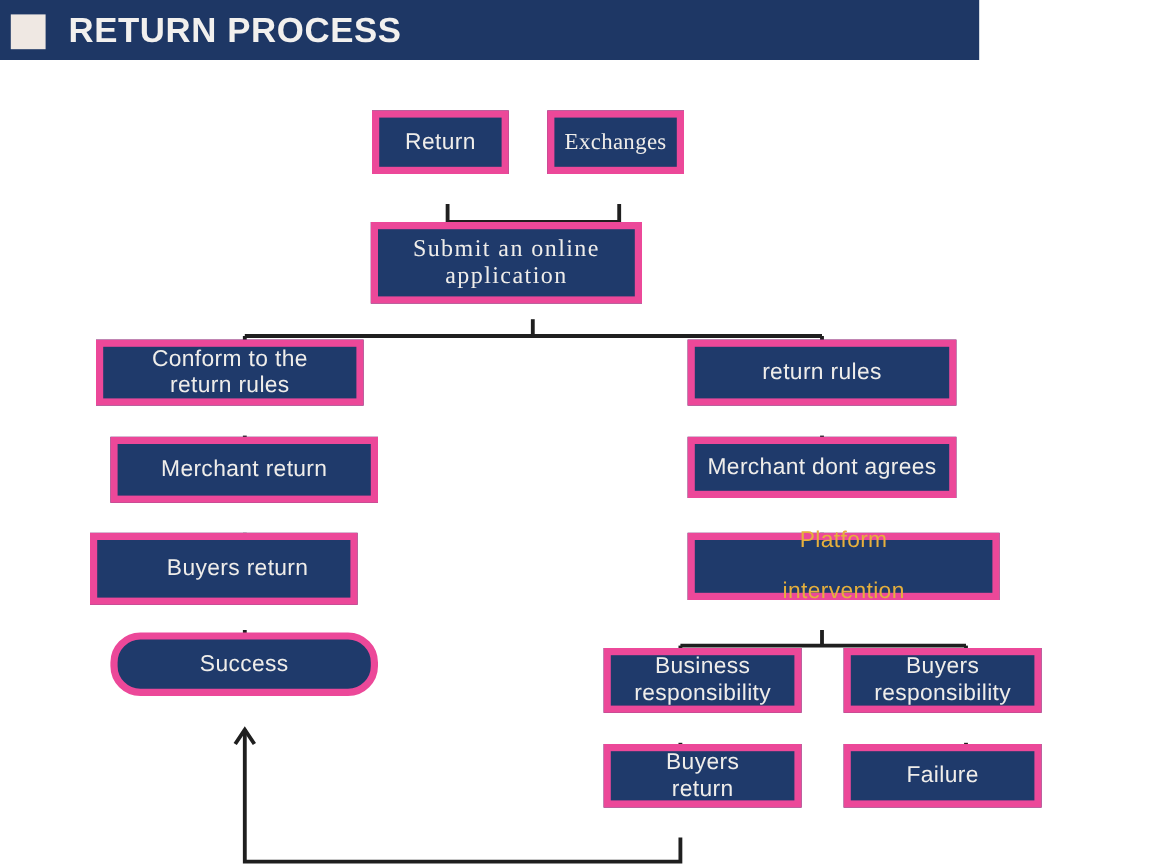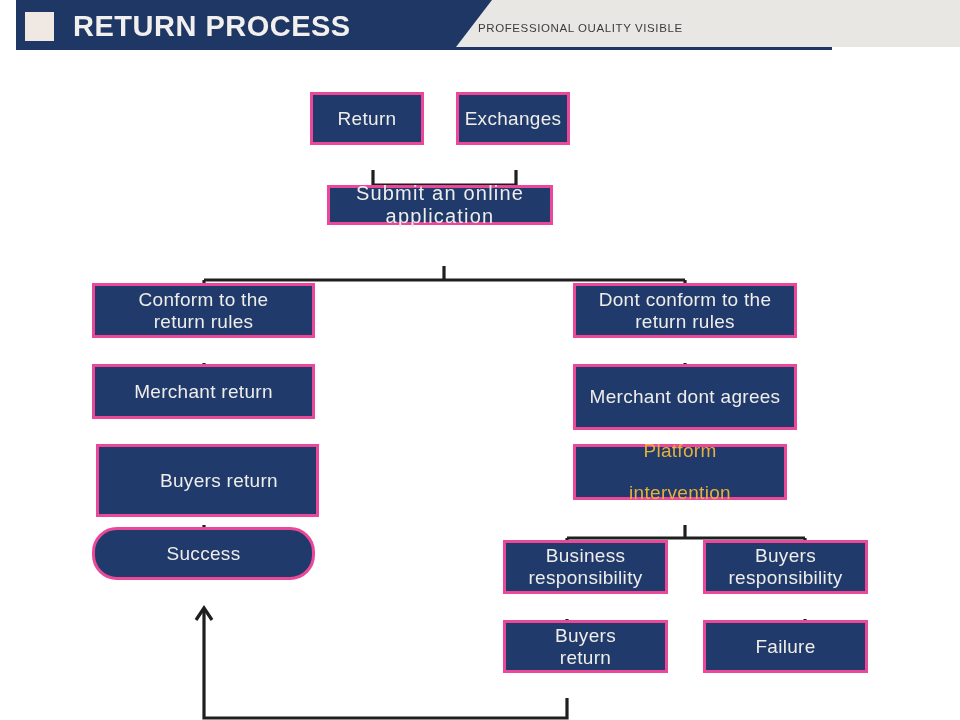--- a/index.html
+++ b/index.html
@@ -6,21 +6,21 @@
   body{
     width:960px;height:720px;
     background:#ffffff;
     font-family:"Liberation Sans", sans-serif;
     overflow:hidden;
   }
   .page{position:relative;width:960px;height:720px;background:#ffffff;}
 
   
   .header{
-    position:absolute;left:16px;top:0;width:804px;height:50px;
+    position:absolute;left:0;top:0;width:804px;height:50px;
     background:var(--header-bg);
     padding-left:12px;
   }
   .hsquare{
     position:absolute;left:9px;top:12px;width:29px;height:29px;
     background:var(--square);
   }
   .title{
     position:absolute;left:57px;top:0;height:50px;line-height:52px;
     margin:0;font-size:29px;font-weight:bold;letter-spacing:0.5px;
@@ -38,41 +38,38 @@
     white-space:nowrap;
   }
 
   
   .canvas{position:absolute;left:0;top:50px;width:960px;height:670px;}
   #wires{position:absolute;left:0;top:0;width:960px;height:720px;pointer-events:none;}
   .wire{fill:none;stroke:var(--connector);stroke-width:3.2;stroke-linejoin:miter;}
   .node{
     position:absolute;
     background:var(--node-fill);
-    border:3px solid #ec4899;
+    border:6px solid #ec4899;
     box-sizing:border-box;
     color:var(--node-text);
     display:flex;flex-direction:column;align-items:center;justify-content:center;
     text-align:center;
     font-size:19px;line-height:22px;letter-spacing:0.3px;
   }
   .node.accent{color:var(--accent-text);}
   .node.spaced{font-size:20px;letter-spacing:1.2px;line-height:23px;}
 </style>
 </head>
 <body>
 
 <div class="page">
 
   <div class="header">
     <div class="hsquare"></div>
     <h1 class="title">RETURN PROCESS</h1>
-    <div class="ribbon">
-      <span>PROFESSIONAL OUALITY VISIBLE</span>
-    </div>
   </div>
 
   <div class="canvas">
     <svg id="wires" viewBox="0 50 960 670" xmlns="http://www.w3.org/2000/svg">
         <polyline points="373,145 373,160 516,160 516,145" class="wire"></polyline>
         <polyline points="444,160 444,181" class="wire"></polyline>
         <polyline points="436,169 444,181 452,169" class="wire"></polyline>
         <polyline points="444,241 444,255" class="wire"></polyline>
         <polyline points="204,255 685,255" class="wire"></polyline>
         <polyline points="204,255 204,280" class="wire"></polyline>
@@ -99,48 +96,47 @@
         <polyline points="559,604 567,616 575,604" class="wire"></polyline>
         <polyline points="805,594 805,616" class="wire"></polyline>
         <polyline points="797,604 805,616 813,604" class="wire"></polyline>
         <polyline points="567,673 567,693 204,693 204,583" class="wire"></polyline>
         <polyline points="196,595 204,583 212,595" class="wire"></polyline>
       </svg>
     <div id="nodes">
         <div class="node" style="left: 310px; top: 42px; width: 114px; height: 53px;">
           <div class="nline">Return</div>
         </div>
-        <div class="node" style="left: 456px; top: 42px; width: 114px; height: 53px;">
+        <div class="node" style="left: 456px; top: 42px; width: 114px; height: 53px; font-family: Liberation Serif, serif;">
           <div class="nline">Exchanges</div>
         </div>
-        <div class="node spaced" style="left: 327px; top: 135px; width: 226px; height: 40px;">
+        <div class="node spaced" style="left: 309px; top: 135px; width: 226px; height: 68px; font-family: Liberation Serif, serif;">
           <div class="nline">Submit an online</div>
           <div class="nline">application</div>
         </div>
-        <div class="node" style="left: 92px; top: 233px; width: 223px; height: 55px;">
+        <div class="node" style="left: 80px; top: 233px; width: 223px; height: 55px;">
           <div class="nline">Conform to the</div>
           <div class="nline">return rules</div>
         </div>
         <div class="node" style="left: 92px; top: 314px; width: 223px; height: 55px;">
           <div class="nline">Merchant return</div>
         </div>
-        <div class="node" style="left: 96px; top: 394px; width: 223px; height: 73px; padding-left: 23px;">
+        <div class="node" style="left: 75px; top: 394px; width: 223px; height: 60px; padding-left: 23px;">
           <div class="nline">Buyers return</div>
         </div>
         <div class="node" style="left: 92px; top: 477px; width: 223px; height: 53px; border-radius: 25px;">
           <div class="nline">Success</div>
         </div>
         <div class="node" style="left: 573px; top: 233px; width: 224px; height: 55px;">
-          <div class="nline">Dont conform to the</div>
           <div class="nline">return rules</div>
         </div>
-        <div class="node" style="left: 573px; top: 314px; width: 224px; height: 66px; justify-content: center;">
+        <div class="node" style="left: 573px; top: 314px; width: 224px; height: 51px; justify-content: center;">
           <div class="nline">Merchant dont agrees</div>
         </div>
-        <div class="node accent" style="left: 573px; top: 394px; width: 214px; height: 56px; gap: 20px;">
+        <div class="node accent" style="left: 573px; top: 394px; width: 260px; height: 56px; gap: 20px;">
           <div class="nline">Platform</div>
           <div class="nline">intervention</div>
         </div>
         <div class="node" style="left: 503px; top: 490px; width: 165px; height: 54px;">
           <div class="nline">Business</div>
           <div class="nline">responsibility</div>
         </div>
         <div class="node" style="left: 703px; top: 490px; width: 165px; height: 54px;">
           <div class="nline">Buyers</div>
           <div class="nline">responsibility</div>

